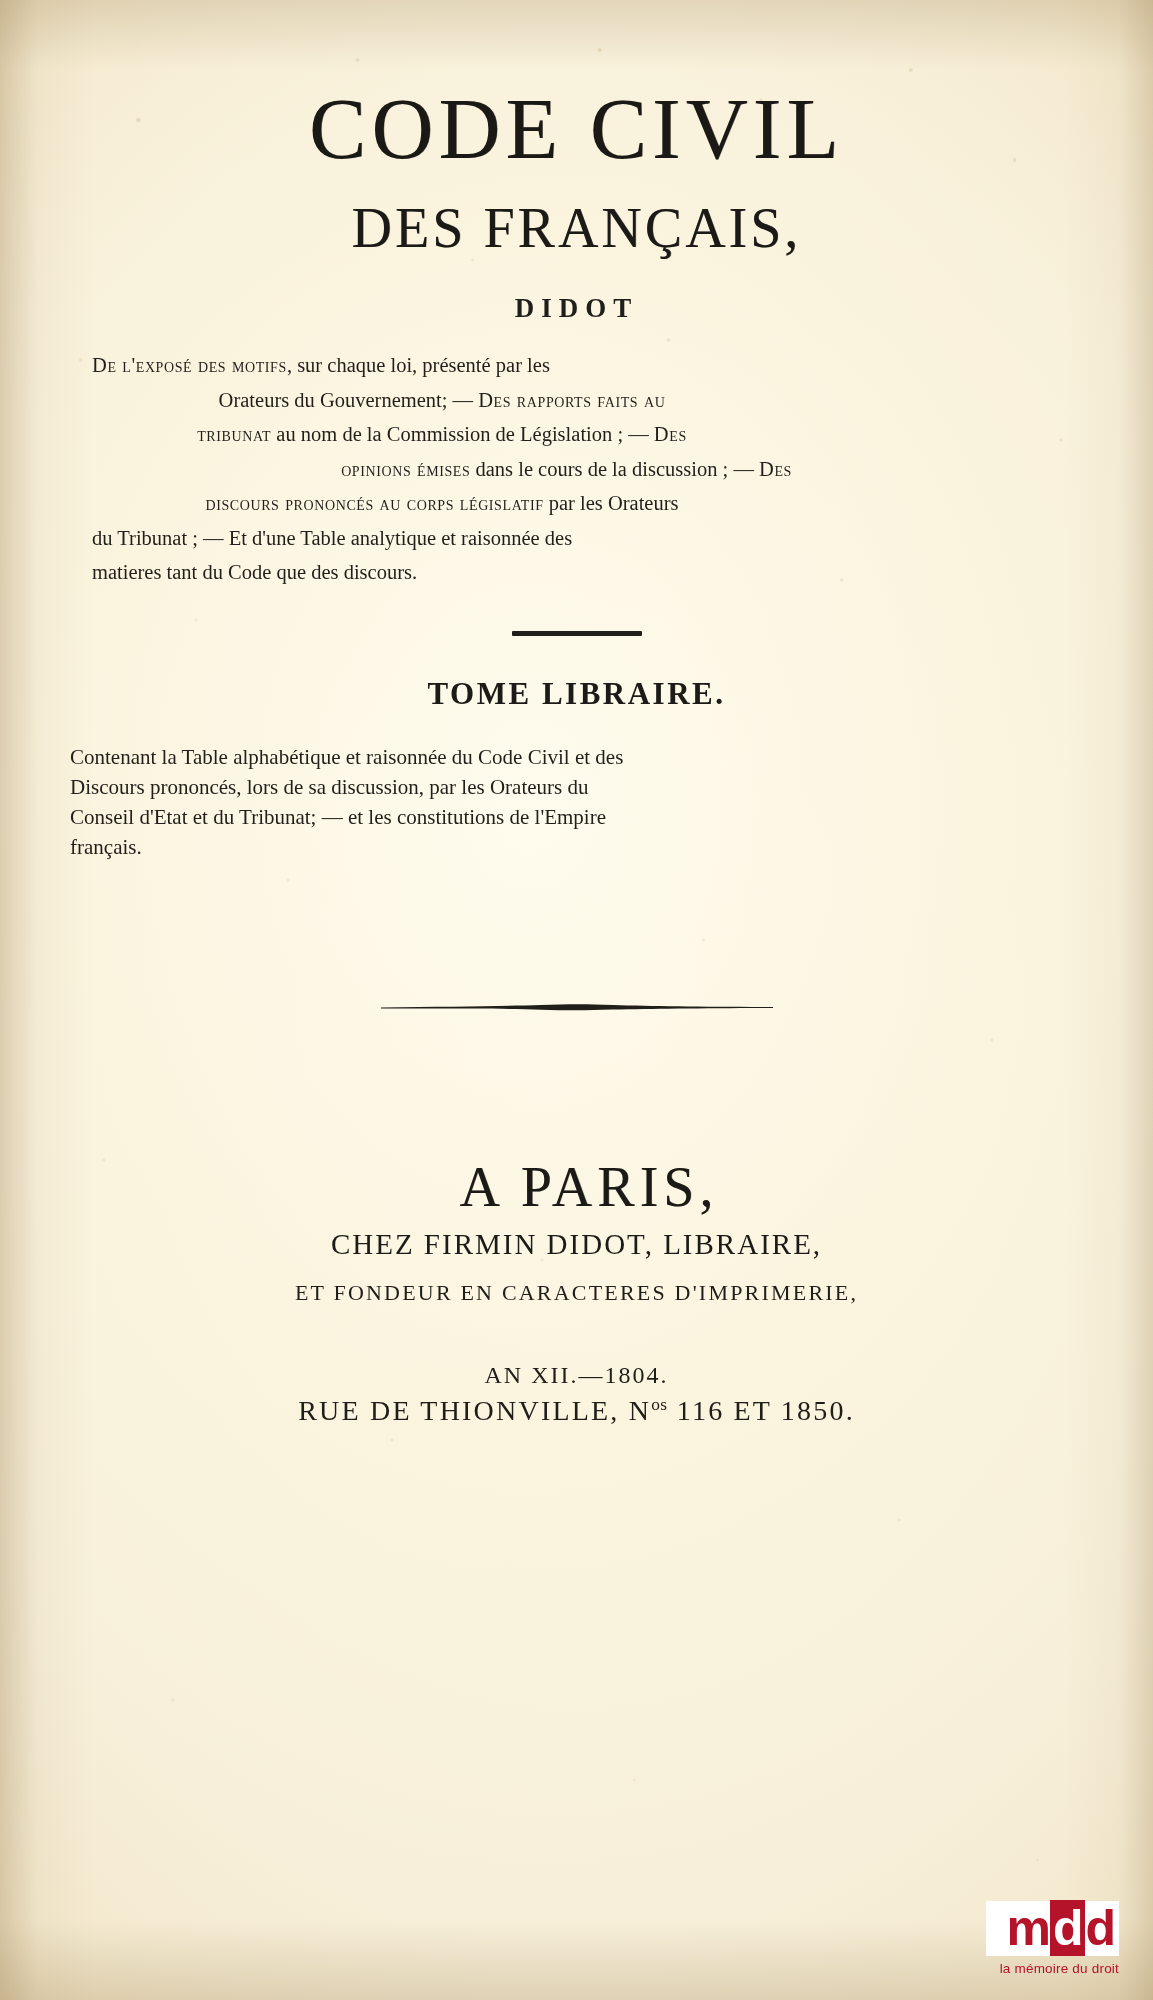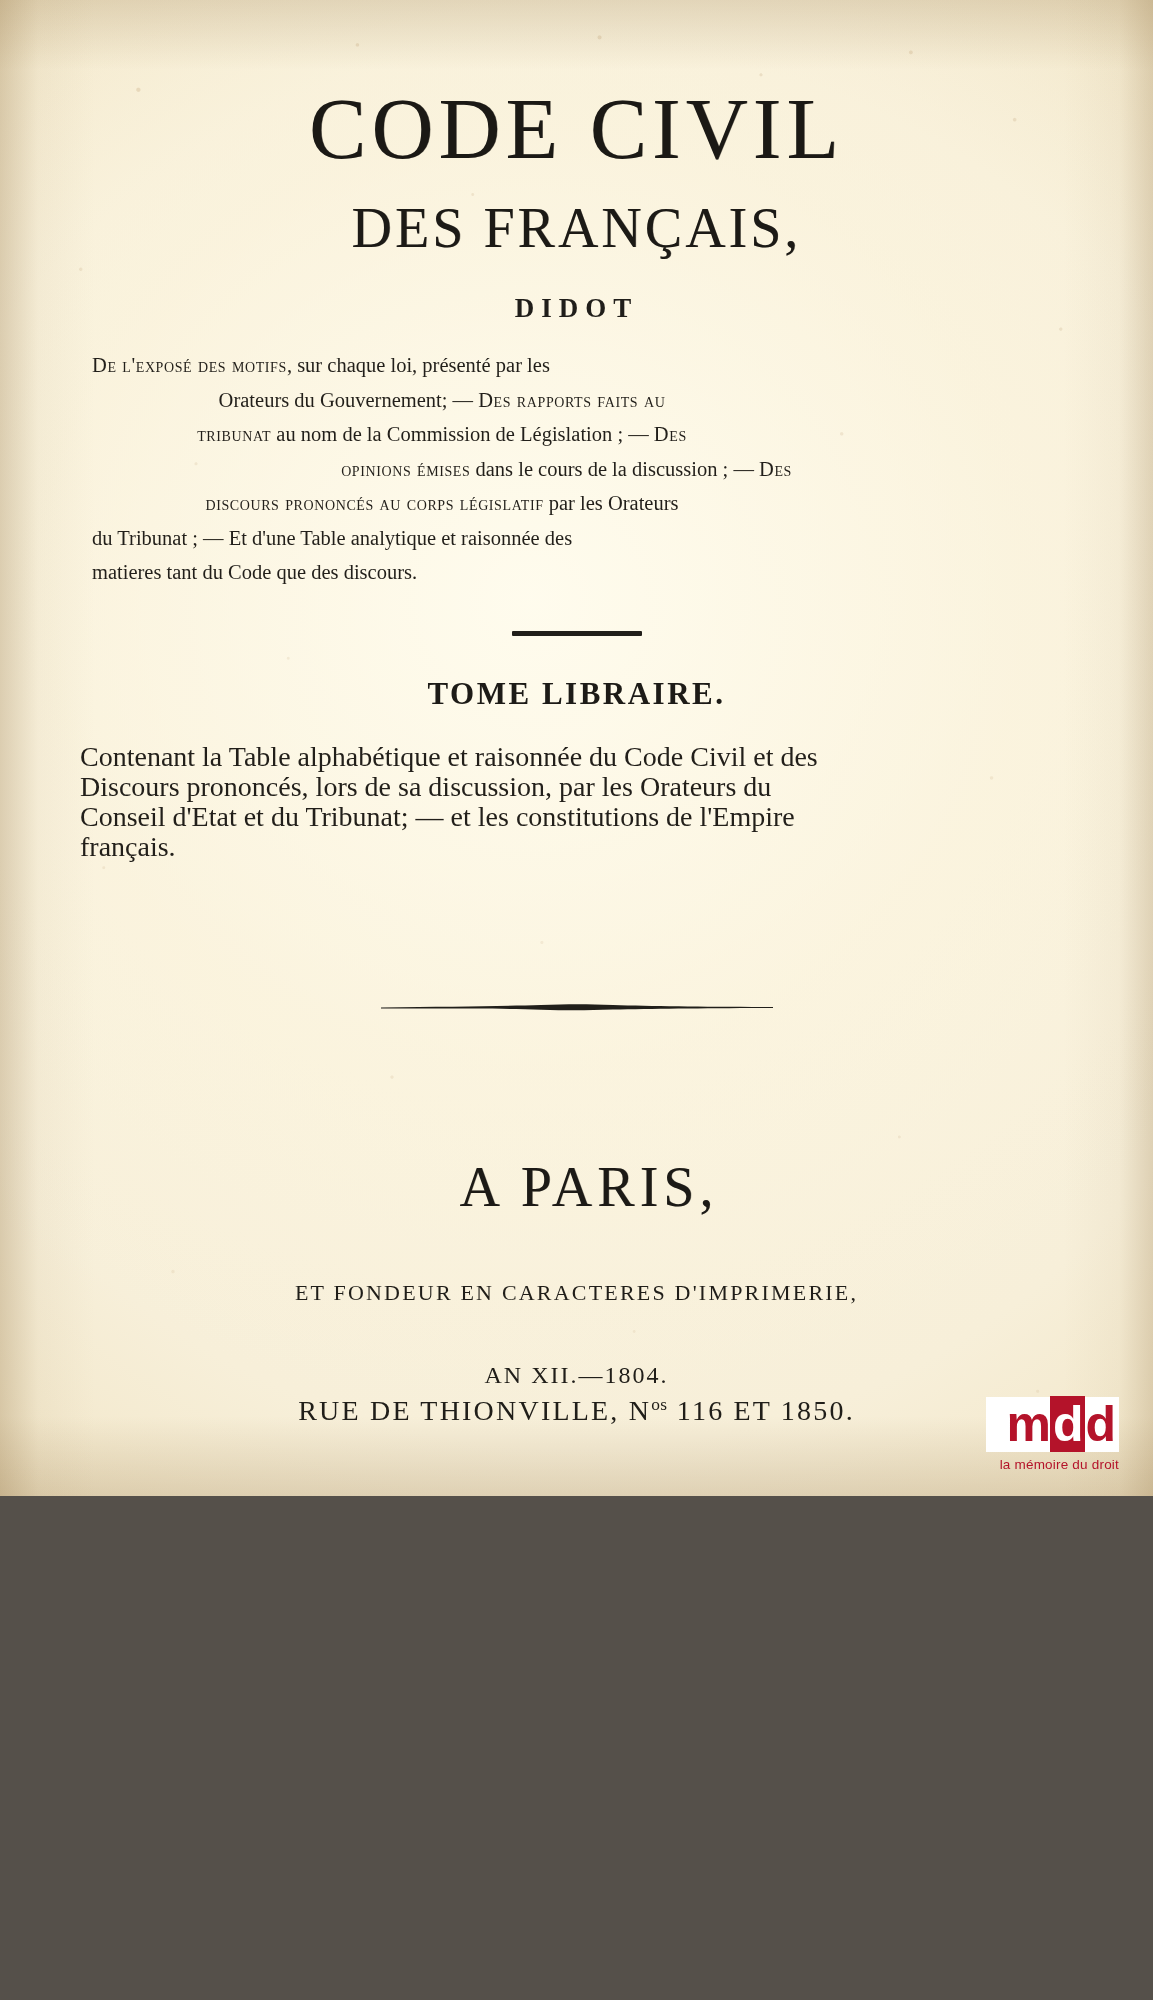--- a/index.html
+++ b/index.html
@@ -4,21 +4,21 @@
 <style>
   html, body {
     margin: 0;
     padding: 0;
     background: #55504a;
   }
 
   #page {
     position: relative;
     width: 1153px;
-    height: 1496px;
+    height: 2000px;
     overflow: hidden;
     
     background:
       radial-gradient(ellipse 95% 70% at 46% 40%, rgba(255,252,238,0.95) 0%, rgba(252,245,223,0.55) 45%, rgba(243,231,198,0.0) 78%),
       radial-gradient(ellipse 120% 90% at 50% 50%, #fbf5e2 0%, #f7efd9 52%, #eee0bd 82%, #e3d2ab 100%),
       #f3ead3;
     color: #22201c;
     font-family: "Liberation Serif", "DejaVu Serif", serif;
   }
 
@@ -129,23 +129,23 @@
     top: 676px;
     font-size: 31px;
     letter-spacing: 2.5px;
     font-weight: 700;
     color: #1d1b17;
   }
 
   .contents {
     position: absolute;
     top: 742px;
-    left: 80px;
+    left: 70px;
     width: 725px;
-    font-size: 28px;
+    font-size: 21px;
     line-height: 30px;
     color: #221f1a;
   }
   .contents .ln { display: block; white-space: nowrap; }
 
   
   .rule-spindle {
     position: absolute;
     top: 1000px;
     left: 50%;
@@ -260,20 +260,21 @@
     <span class="ln">Conseil d'Etat et du Tribunat; — et les constitutions de l'Empire</span>
     <span class="ln">français.</span>
   </div>
 
   <svg class="rule-spindle" viewBox="0 0 392 14" preserveAspectRatio="none">
     <path d="M0,7.6 C70,6.6 120,6.2 160,5.0 C186,4.0 206,3.9 232,5.0 C272,6.3 322,6.8 392,7.0
              L392,7.9 C322,8.2 272,8.6 232,9.6 C206,10.5 186,10.6 160,9.7 C120,8.4 70,8.4 0,8.6 Z" fill="#211f1a"></path>
   </svg>
 
   <div class="imprint imp-paris">A PARIS,</div>
+  <div class="imprint imp-libraire">CHEZ FIRMIN DIDOT, LIBRAIRE,</div>
   <div class="imprint imp-fondeur">ET FONDEUR EN CARACTERES D'IMPRIMERIE,</div>
   <div class="imprint imp-rue"><span>RUE DE THIONVILLE, N</span><sup>os</sup><span> 116 ET 1850.</span></div>
   <div class="imprint imp-an">AN XII.—1804.</div>
 
   <div id="logo">
     <span class="mark"><span class="m">m</span><span class="d1">d</span><span class="d2">d</span></span>
     <span class="tagline">la mémoire du droit</span>
   </div>
 
 </div>

